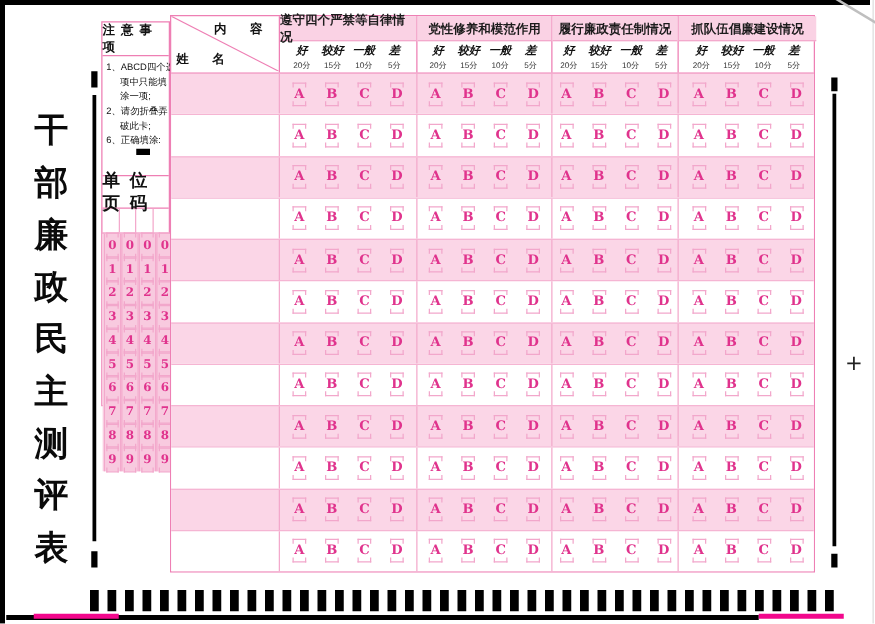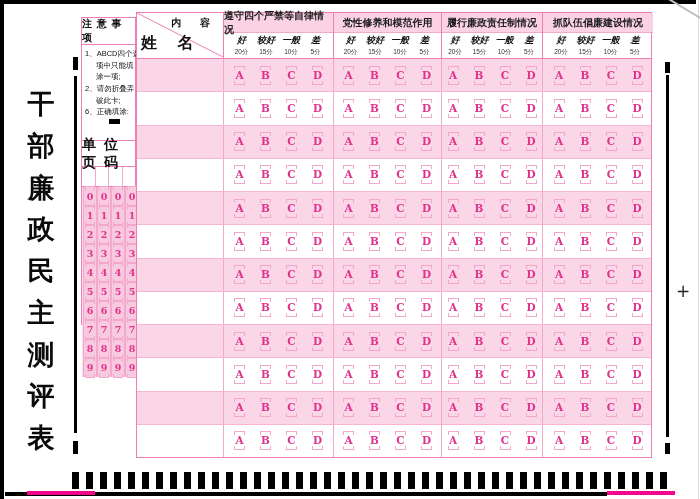--- a/index.html
+++ b/index.html
@@ -48,21 +48,21 @@
   .bub::after{content:"";position:absolute;left:1px;right:1px;bottom:-1px;height:3px;
               border:1px solid #f2a7cb;border-top:none;}
   .bub.digit{font-size:9.5px;height:19px;line-height:19px;}
   
   .table{position:absolute;left:136px;top:12px;width:516px;height:446px;box-sizing:border-box;
          border:1px solid var(--border-pink);background:#fff;display:flex;flex-direction:column;}
   .thead{height:45px;flex:none;display:flex;border-bottom:1px solid var(--border-pink);}
   .corner{width:87px;flex:none;position:relative;border-right:1px solid var(--border-pink);box-sizing:border-box;}
   .corner svg{position:absolute;left:0;top:0;}
   .corner .tr{position:absolute;top:3px;right:5px;font-weight:bold;font-size:10px;letter-spacing:8px;}
-  .corner .bl{position:absolute;bottom:4px;left:4px;font-weight:bold;font-size:16px;letter-spacing:8px;}
+  .corner .bl{position:absolute;bottom:4px;left:4px;font-weight:bold;font-size:10px;letter-spacing:8px;}
   .cat{display:flex;flex-direction:column;border-right:1px solid var(--border-pink);box-sizing:border-box;}
   .cat:last-child,.opt-cell:last-child{border-right:none;}
   .cat-title{height:19px;background:var(--band-pink);border-bottom:1px solid var(--line-pink);
              display:flex;align-items:center;justify-content:center;font-weight:bold;font-size:10px;color:#1c1c1c;}
   .cat-sub{flex:1;display:flex;align-items:center;justify-content:center;}
   .pairs{display:flex;gap:7px;}
   .pair{display:flex;flex-direction:column;align-items:center;min-width:17px;}
   .pair .rating{font-family:"DejaVu Serif",serif;font-style:italic;font-weight:bold;font-size:9px;color:#111;}
   .pair .score{font-size:6.5px;color:#333;margin-top:1px;}
   .tbody{flex:1;display:flex;flex-direction:column;}

